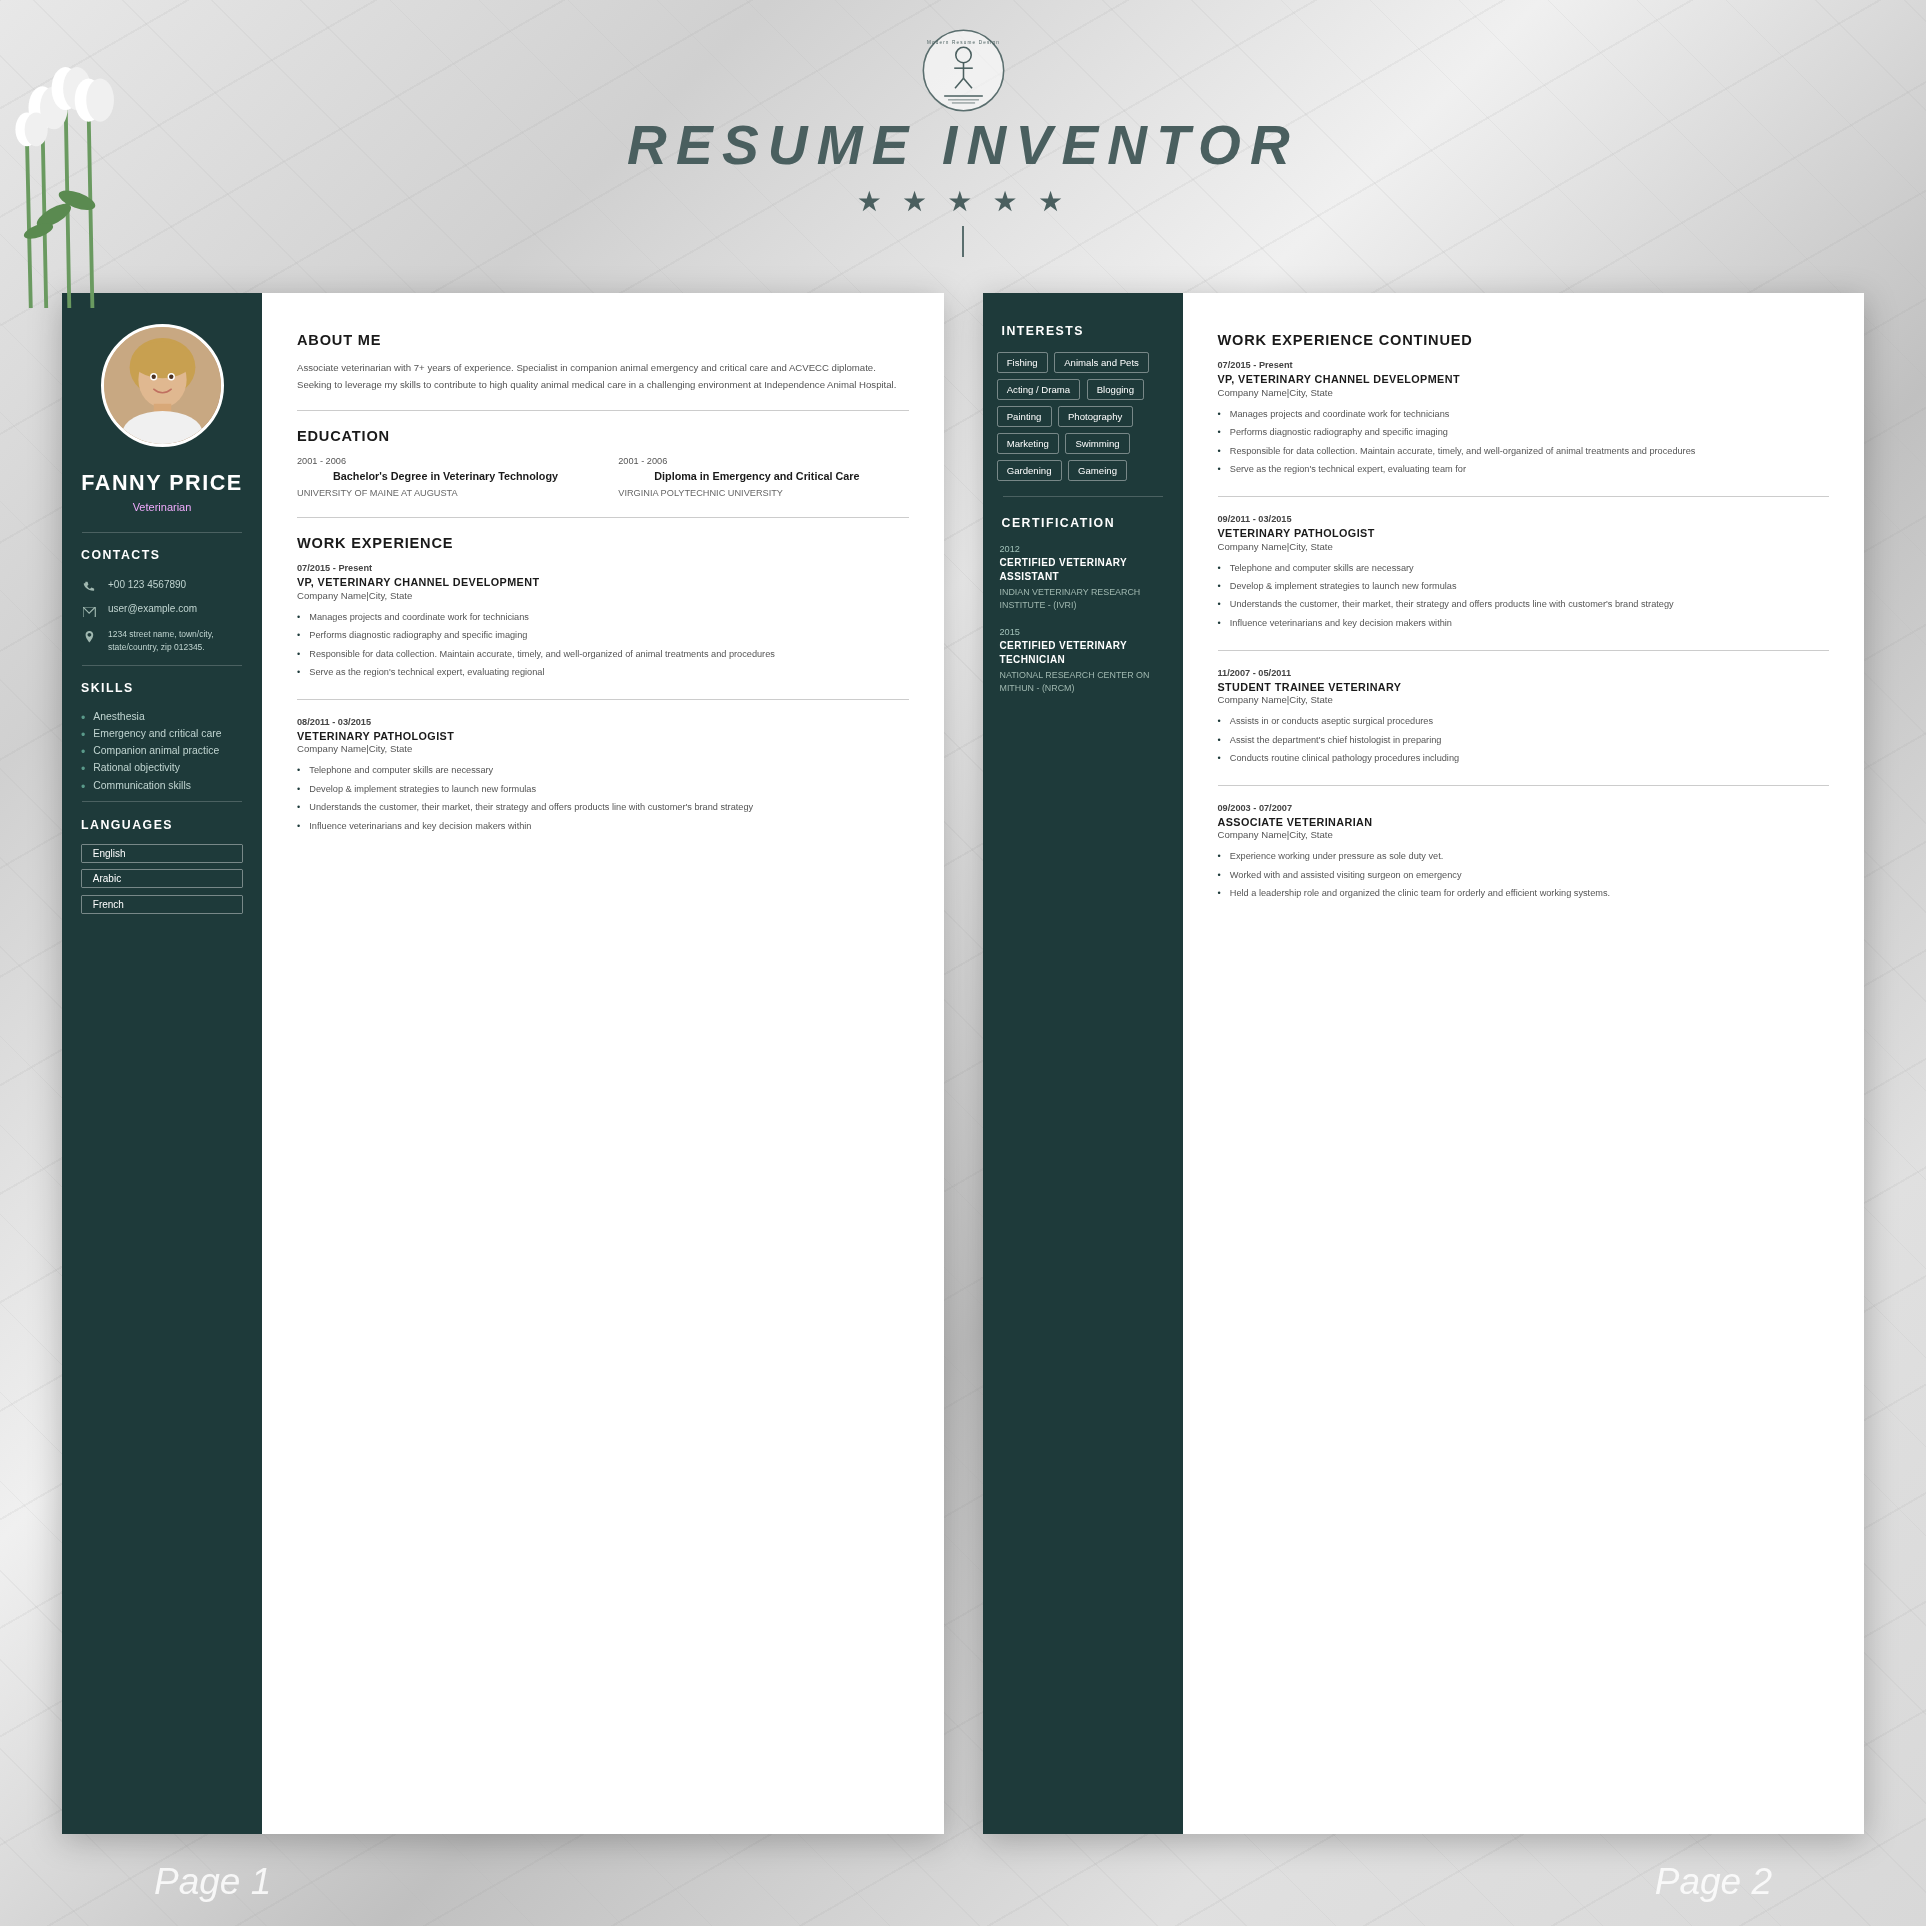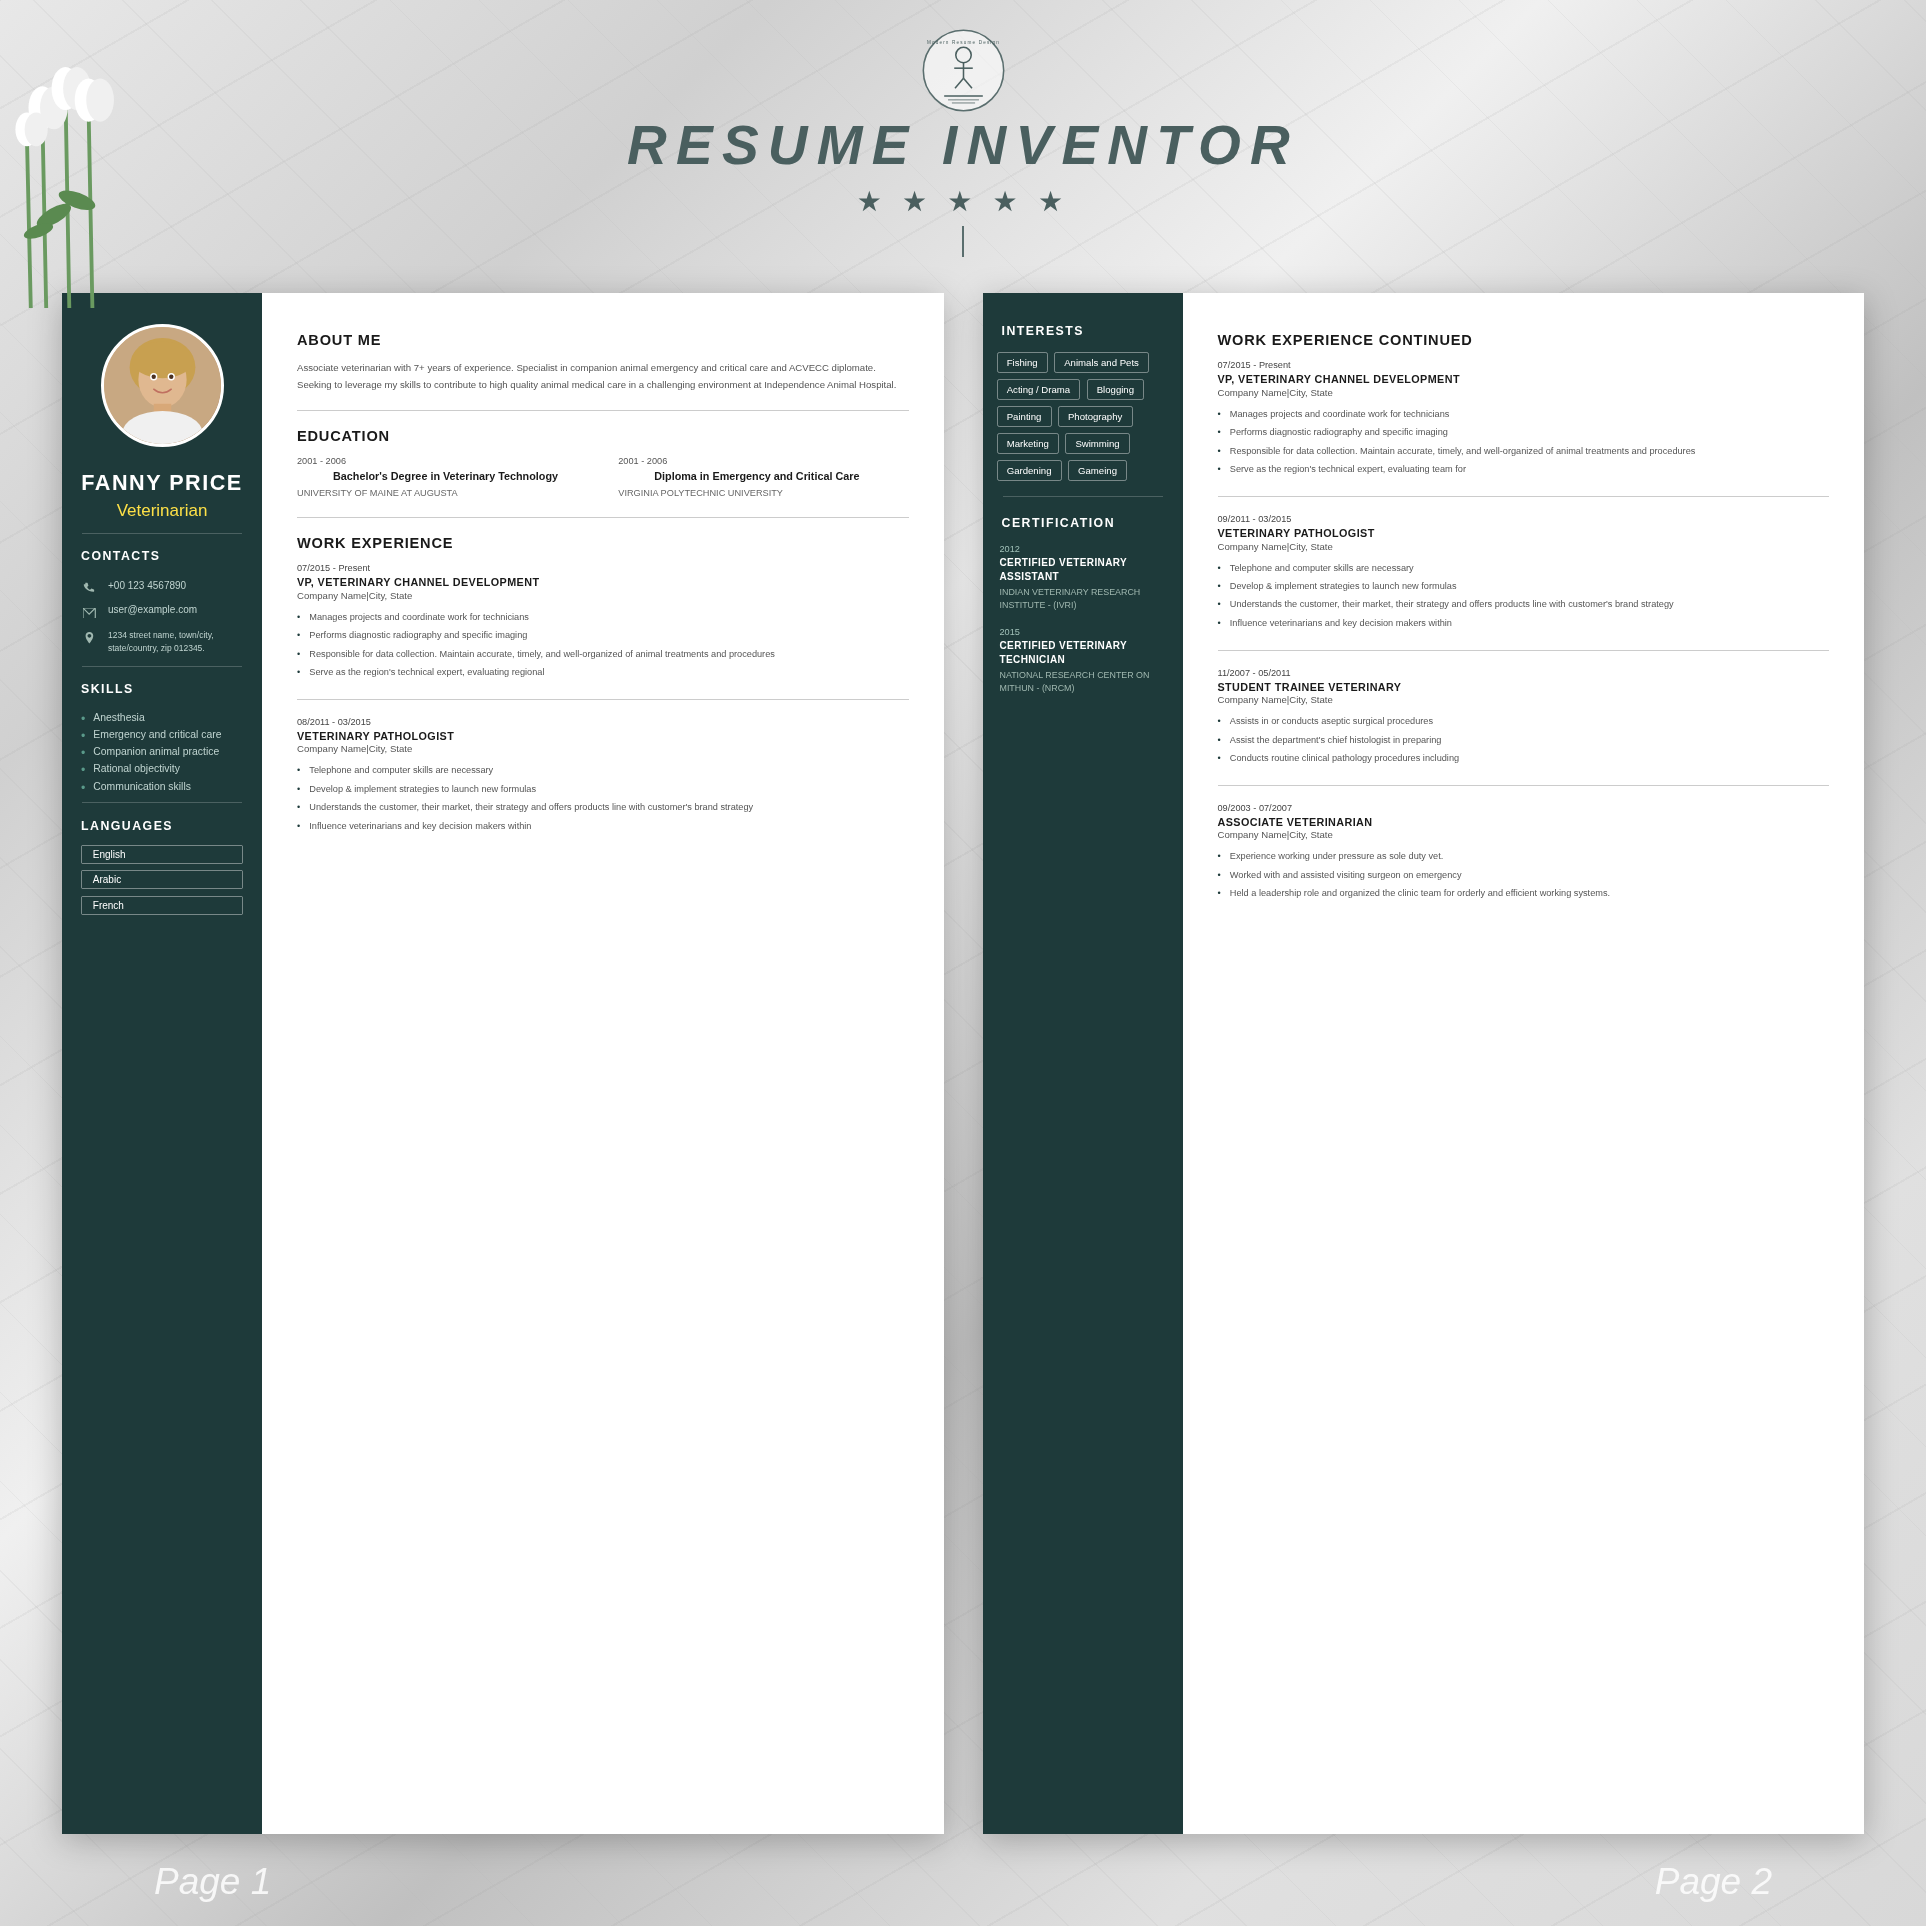--- a/index.html
+++ b/index.html
@@ -131,24 +131,24 @@
       color: white;
       font-size: 21.6px;
       font-weight: 900;
       letter-spacing: 1.5px;
       text-align: left;
       padding: 0 15.4px;
       text-transform: uppercase;
     }
 
     .sidebar-title {
-      color: #fde047;
-      font-size: 17px;
+      color: #f0abfc;
+      font-size: 11px;
       margin-top: 4.6px;
-      margin-bottom: 5px;
+      margin-bottom: 12px;
       text-align: center;
     }
 
     .sidebar-divider {
       width: 80%;
       height: 0.8px;
       background: rgba(255,255,255,0.2);
       margin: 7.7px auto 15.4px;
     }
 
@@ -287,20 +287,21 @@
       font-size: 9.2px;
       color: #666;
       text-transform: uppercase;
       line-height: 1.4;
     }
 
     .work-date {
       font-size: 9.2px;
       color: #444;
       margin-bottom: 3.1px;
+      font-weight: bold;
     }
 
     .work-title {
       font-size: 10.8px;
       font-weight: 900;
       color: #1a1a1a;
       text-transform: uppercase;
       letter-spacing: 0.4px;
       margin-bottom: 1.5px;
     }

